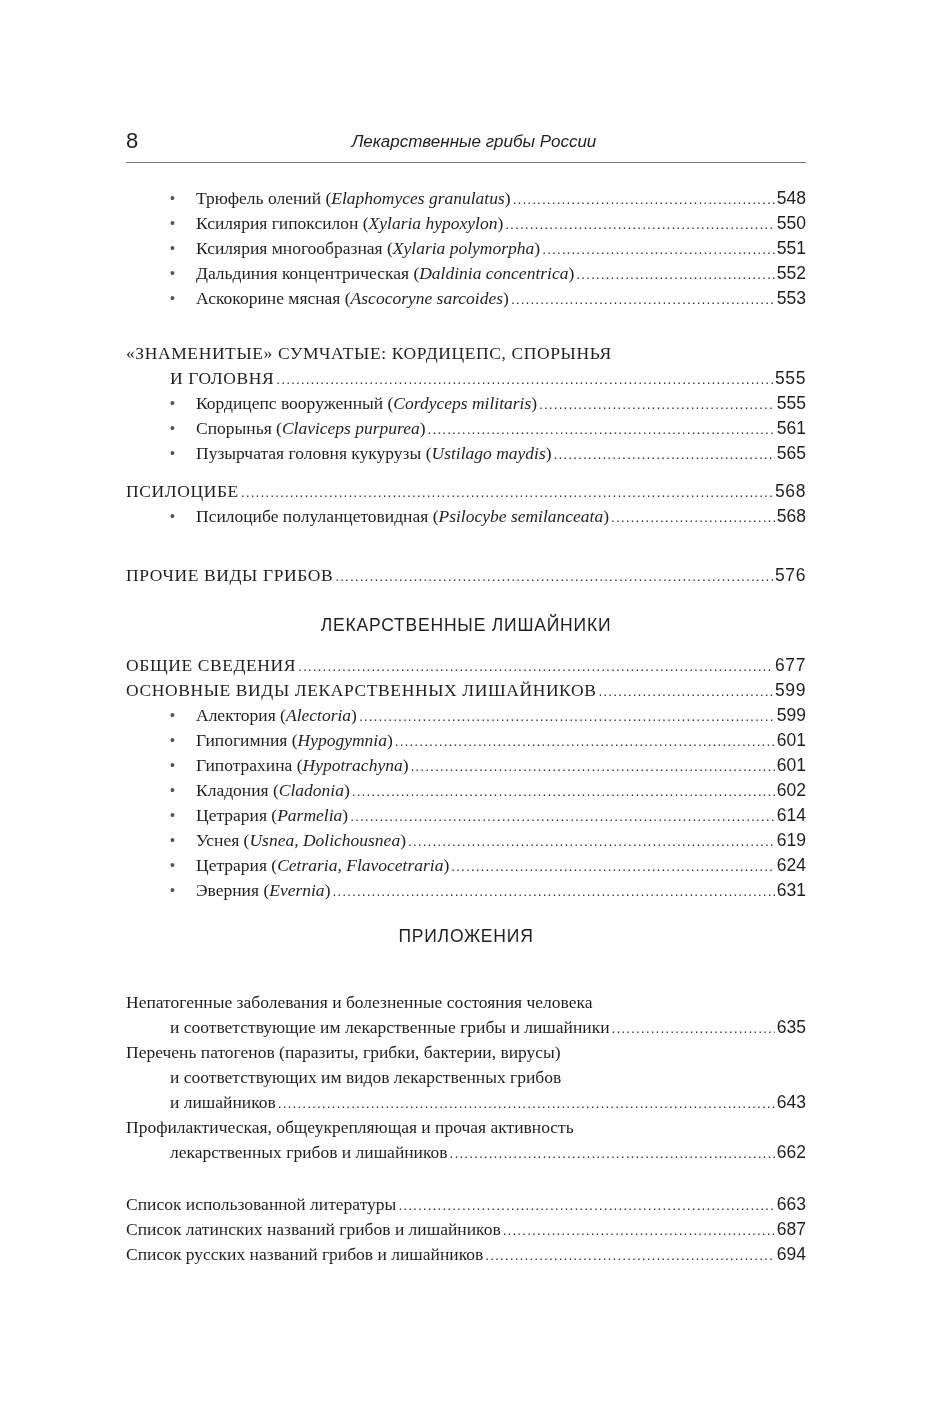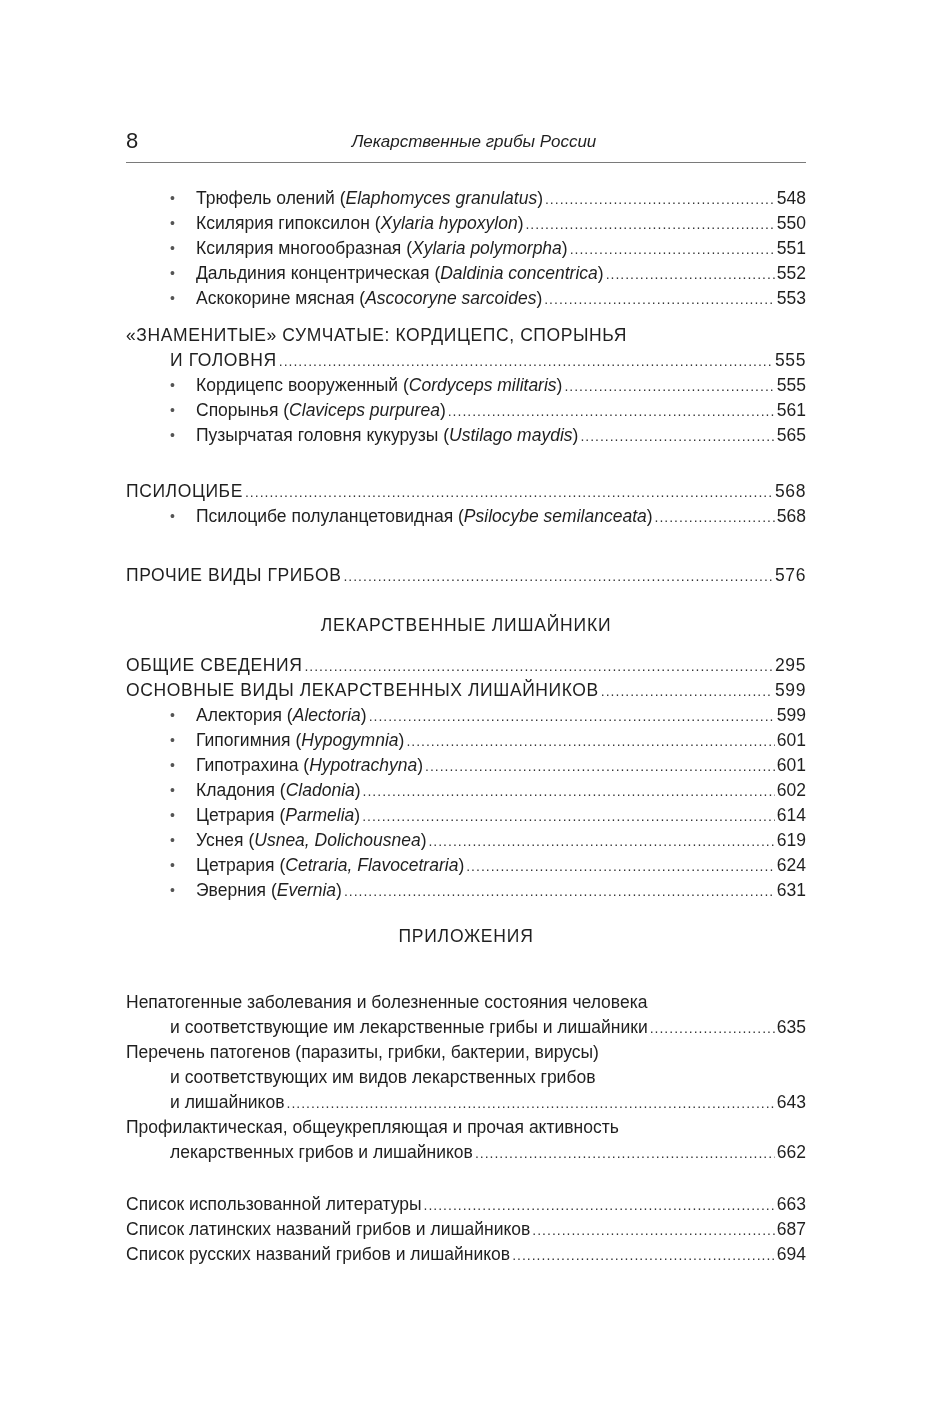--- a/index.html
+++ b/index.html
@@ -12,21 +12,21 @@
               font-style: italic; font-size: 17px; }
   .rule { position: absolute; left: 126px; top: 162px; width: 680px; height: 0;
           border-top: 1.5px solid #7a7a7a; }
   .toc { position: absolute; left: 126px; width: 680px; }
   .row { position: relative; display: flex; align-items: baseline; height: 25px;
          font-size: 17.5px; line-height: 25px; white-space: nowrap; }
   .row.l2 { padding-left: 44px; }
   .row.cont { padding-left: 44px; }
   .bullet { position: absolute; left: 44px; top: 0; font-size: 14px; color: #555; }
   .row.l2 .txt { margin-left: 26px; }
-  .txt { flex: 0 0 auto; }
+  .txt { flex: 0 0 auto; font-family: Liberation Serif, serif; }
   .txt i { font-style: italic; }
   .leader { flex: 1 1 auto; overflow: hidden; margin: 0 2px; letter-spacing: 1px;
             color: #333; font-size: 14px; }
   .leader::before { content: "...................................................................................................................................................................................................................................."; }
   .pg { flex: 0 0 auto; }
   .caps { letter-spacing: 0.6px; }
   .section-title { position: absolute; left: 126px; width: 680px; text-align: center;
                    font-size: 17.5px; letter-spacing: 0.8px; }
 </style>
 </head>
@@ -66,21 +66,21 @@
       <span class="pg">552</span>
     </div>
     <div class="row l2">
       <span class="bullet">•</span>
       <span class="txt"><span>Аскокорине мясная (</span><i>Ascocoryne sarcoides</i><span>)</span></span>
       <span class="leader"></span>
       <span class="pg">553</span>
     </div>
   </div>
 
-  <div class="toc" style="top:323px;">
+  <div class="toc" style="top:341px;">
     <div class="row caps">
       <span class="txt">«ЗНАМЕНИТЫЕ» СУМЧАТЫЕ: КОРДИЦЕПС, СПОРЫНЬЯ</span>
     </div>
     <div class="row cont caps">
       <span class="txt">И ГОЛОВНЯ</span>
       <span class="leader"></span>
       <span class="pg">555</span>
     </div>
     <div class="row l2">
       <span class="bullet">•</span>
@@ -122,21 +122,21 @@
       <span class="leader"></span>
       <span class="pg">576</span>
     </div>
   </div>
 
   <div class="section-title" style="top:615px;text-align:center;">ЛЕКАРСТВЕННЫЕ ЛИШАЙНИКИ</div>
   <div class="toc" style="top:653px;">
     <div class="row caps">
       <span class="txt">ОБЩИЕ СВЕДЕНИЯ</span>
       <span class="leader"></span>
-      <span class="pg">295</span>
+      <span class="pg">677</span>
     </div>
     <div class="row caps">
       <span class="txt">ОСНОВНЫЕ ВИДЫ ЛЕКАРСТВЕННЫХ ЛИШАЙНИКОВ</span>
       <span class="leader"></span>
       <span class="pg">599</span>
     </div>
     <div class="row l2">
       <span class="bullet">•</span>
       <span class="txt"><span>Алектория (</span><i>Alectoria</i><span>)</span></span>
       <span class="leader"></span>

